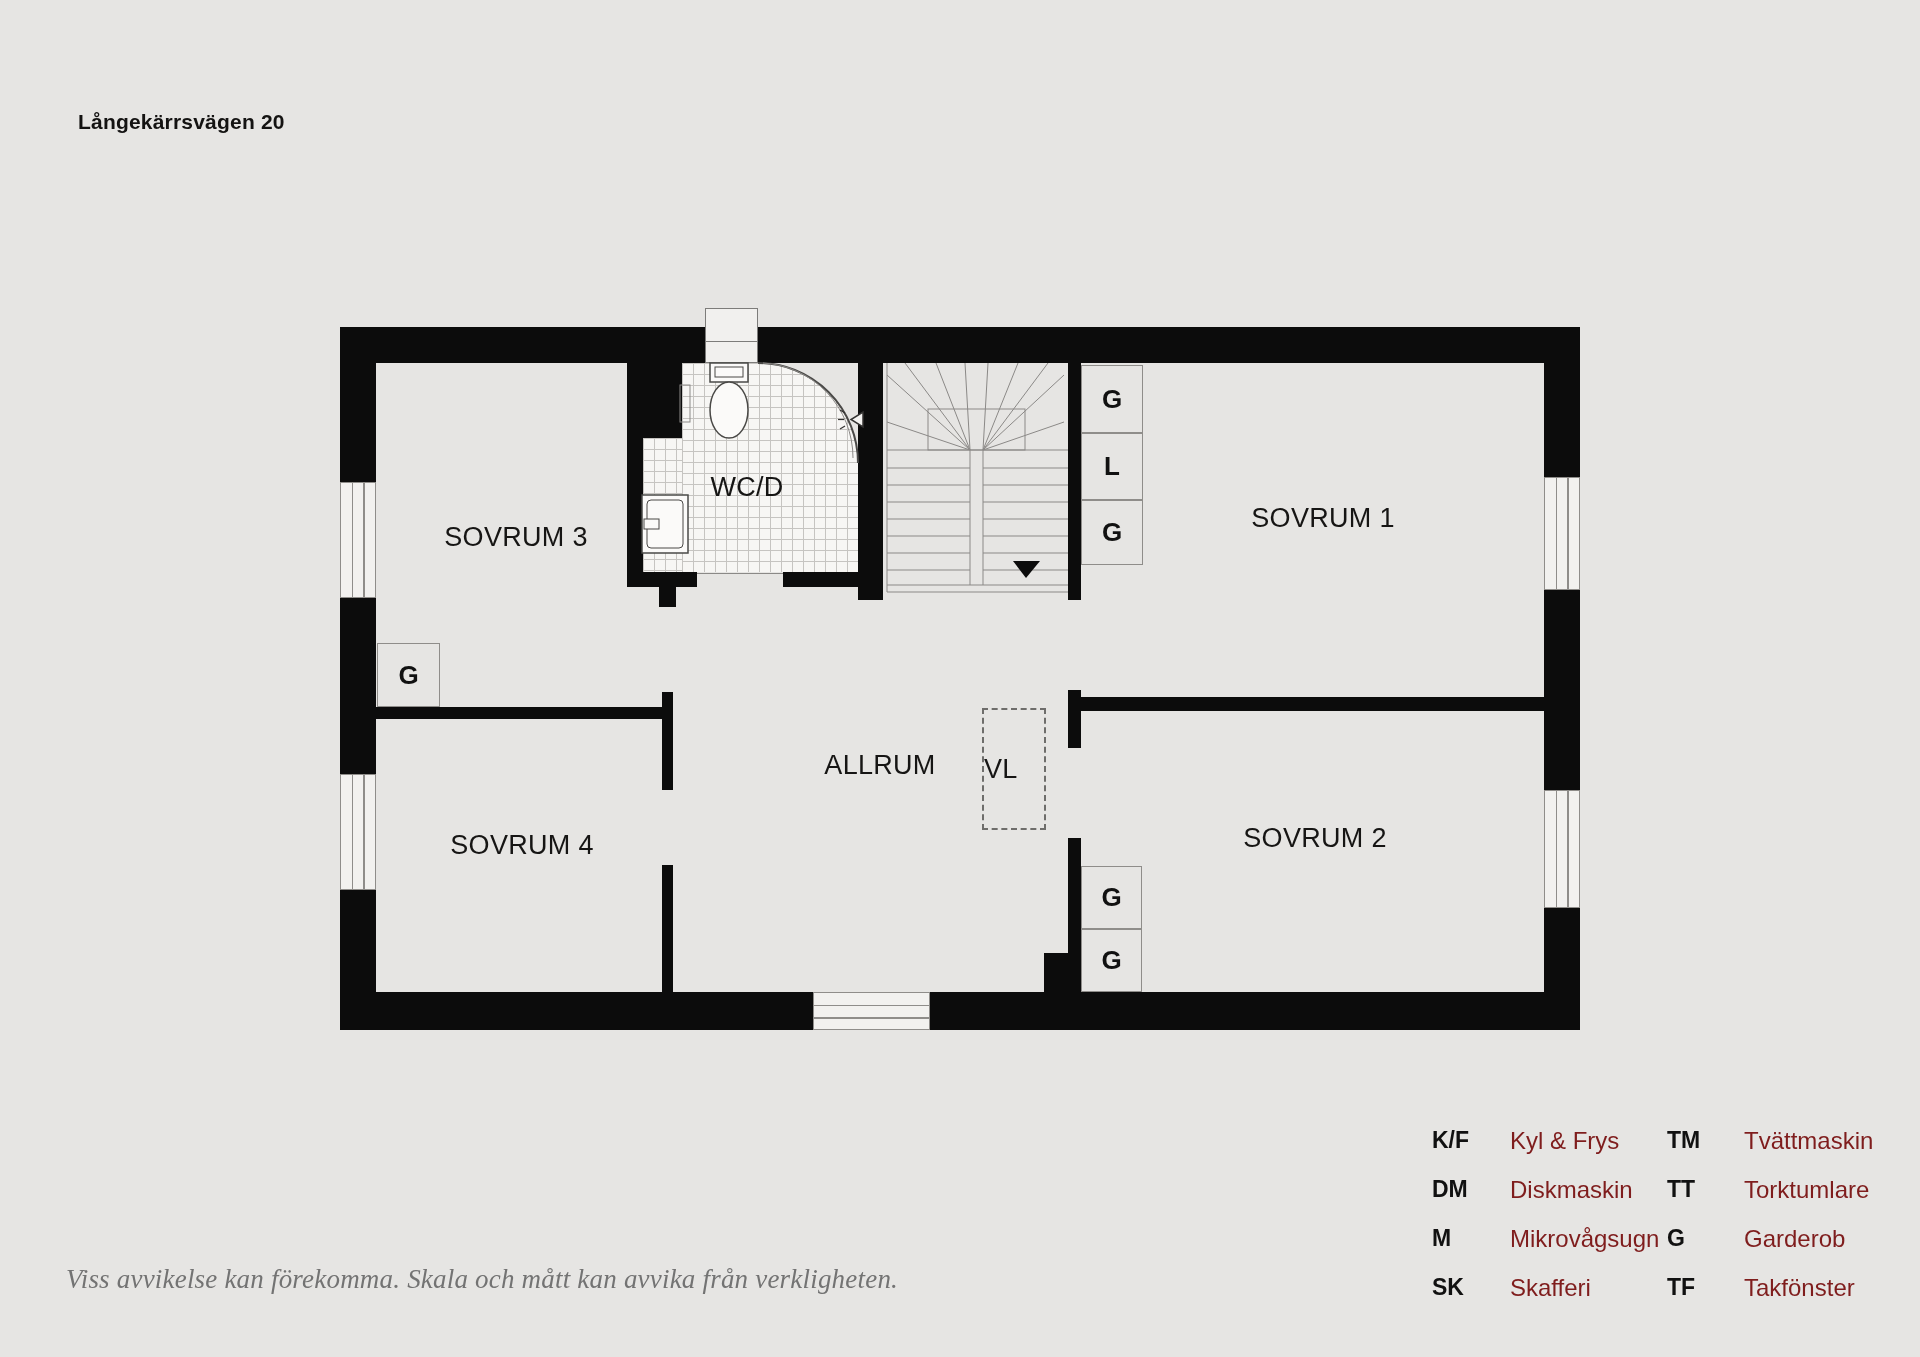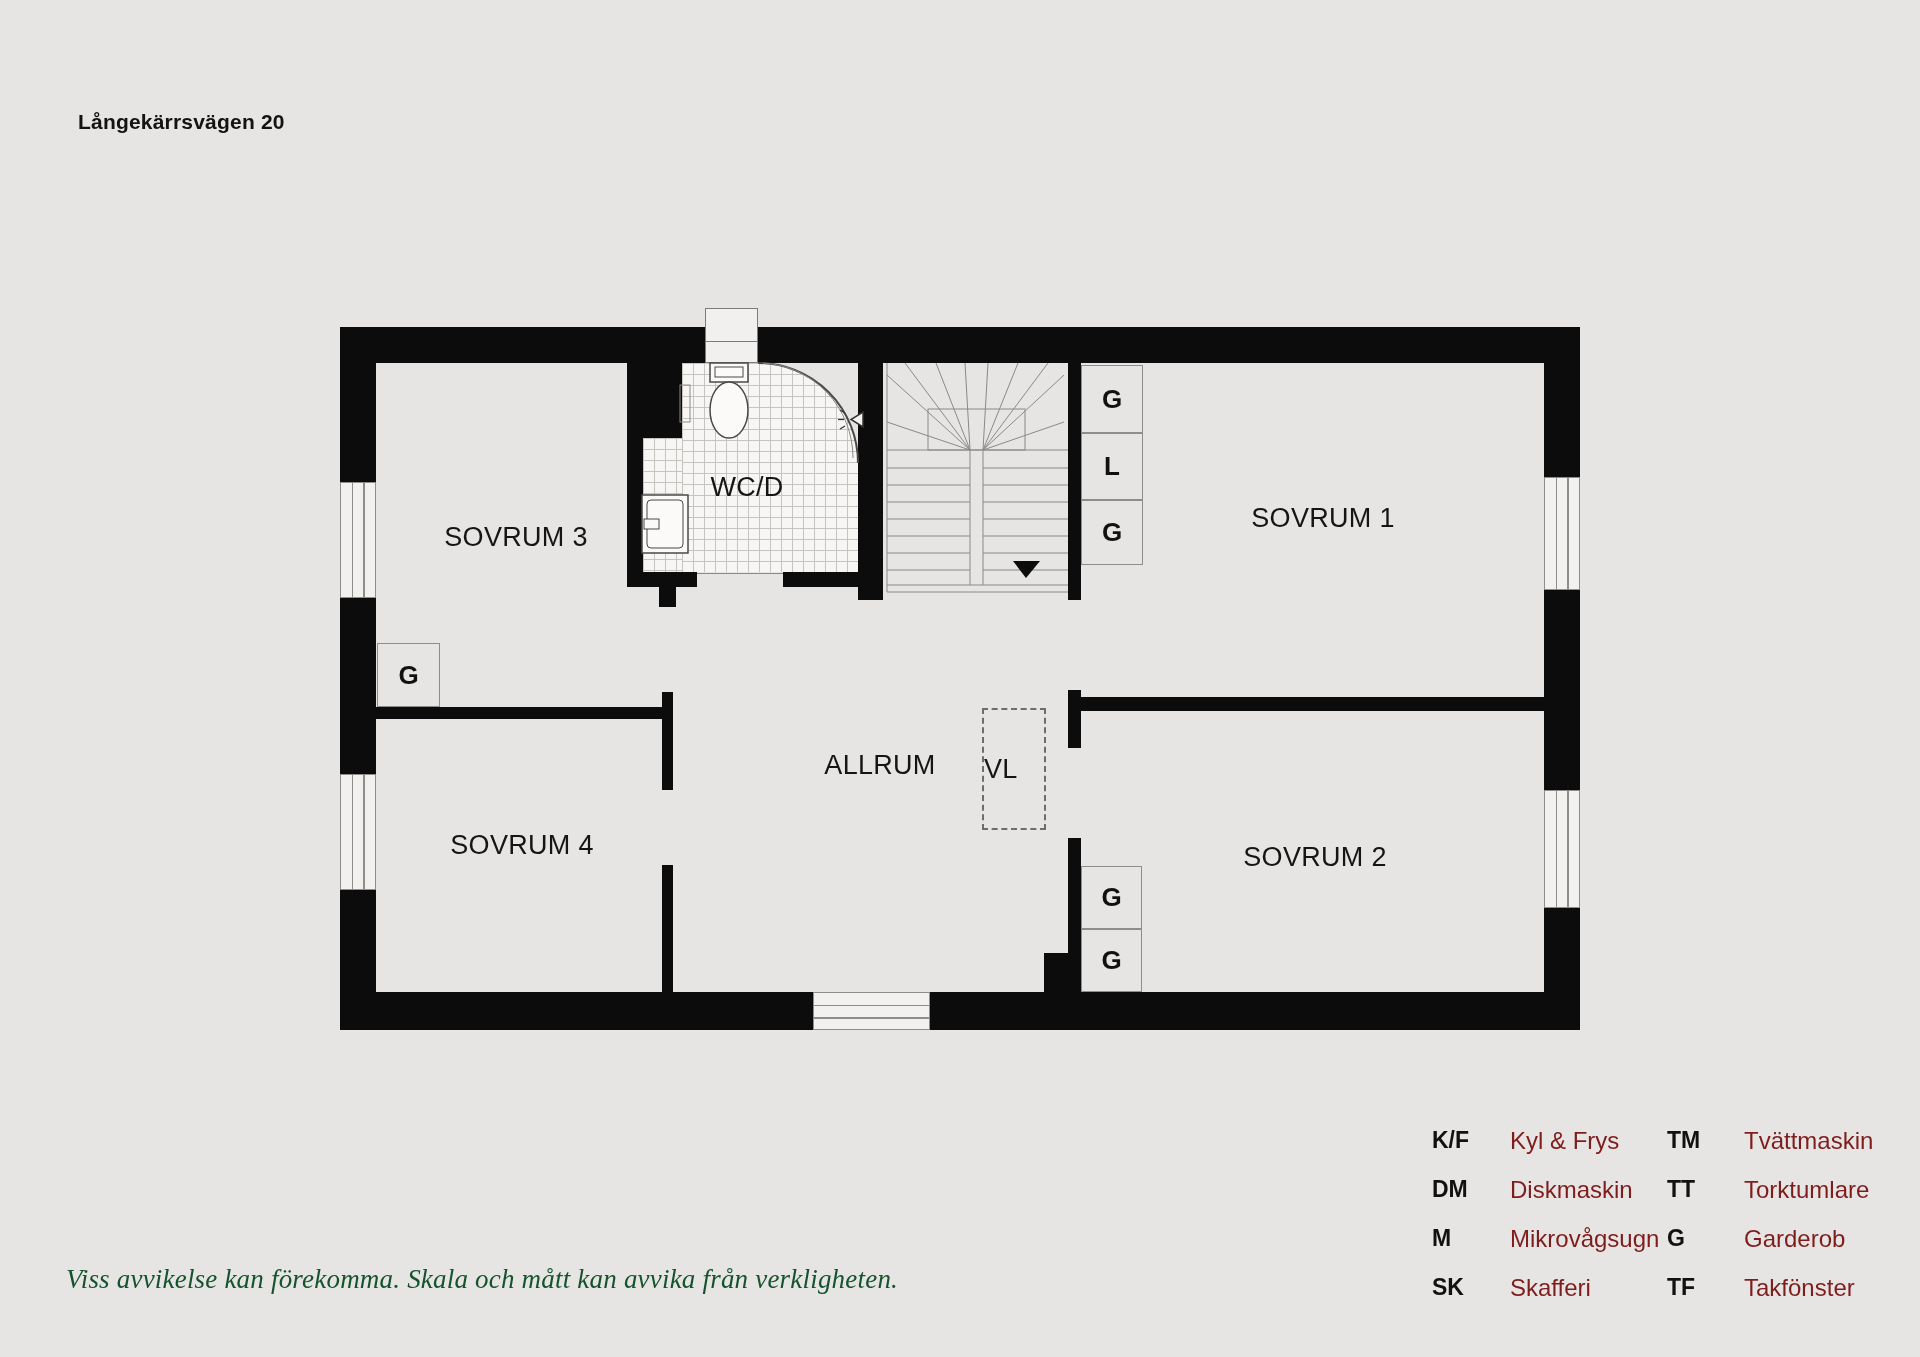--- a/index.html
+++ b/index.html
@@ -12,21 +12,21 @@
   }
   .abs{position:absolute;}
   
   .page-title{
     left:78px;top:84px;
     font-size:21px;font-weight:bold;letter-spacing:.2px;color:#141312;margin-top:26px;
   }
   .disclaimer{
     left:66px;top:1264px;
     font-family:"Liberation Serif", serif;
-    font-style:italic;font-size:27px;color:#14532d;letter-spacing:.2px;
+    font-style:italic;font-size:27px;color:#737373;letter-spacing:.2px;
   }
   
   .legend{
     left:1432px;top:1116px;width:470px;
     display:grid;
     grid-template-columns:78px 157px 77px auto;
     grid-auto-rows:49px;
     align-items:center;
   }
   .legend .abbr{font-size:23px;font-weight:bold;color:#111;}
@@ -219,21 +219,21 @@
 
   <div class="vl-box">
     <span class="room-label">VL</span>
   </div>
 
   <div class="room-label" style="left:176px;top:210px;">SOVRUM 3</div>
   <div class="room-label" style="left:407px;top:160px;">WC/D</div>
   <div class="room-label" style="left:983px;top:191px;">SOVRUM 1</div>
   <div class="room-label" style="left:182px;top:518px;">SOVRUM 4</div>
   <div class="room-label" style="left:540px;top:438px;text-align:right;">ALLRUM</div>
-  <div class="room-label" style="left:975px;top:530px;text-align:right;">SOVRUM 2</div>
+  <div class="room-label" style="left:975px;top:511px;text-align:right;">SOVRUM 2</div>
 </div>
 
 <div class="abs legend">
   <div class="abbr">K/F</div>
   <div class="lname">Kyl &amp; Frys</div>
   <div class="abbr">TM</div>
   <div class="lname">Tvättmaskin</div>
 
   <div class="abbr">DM</div>
   <div class="lname">Diskmaskin</div>

